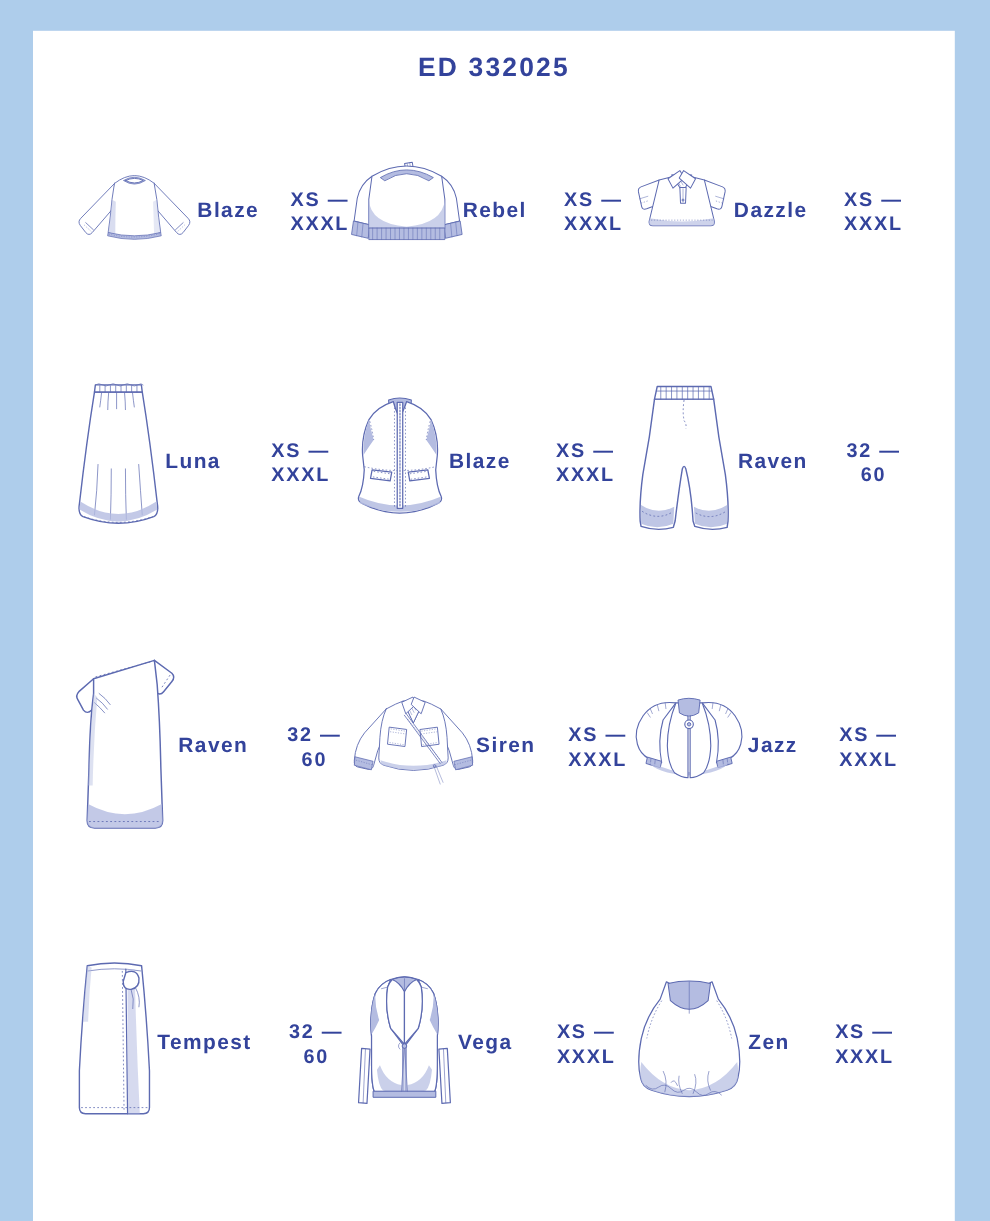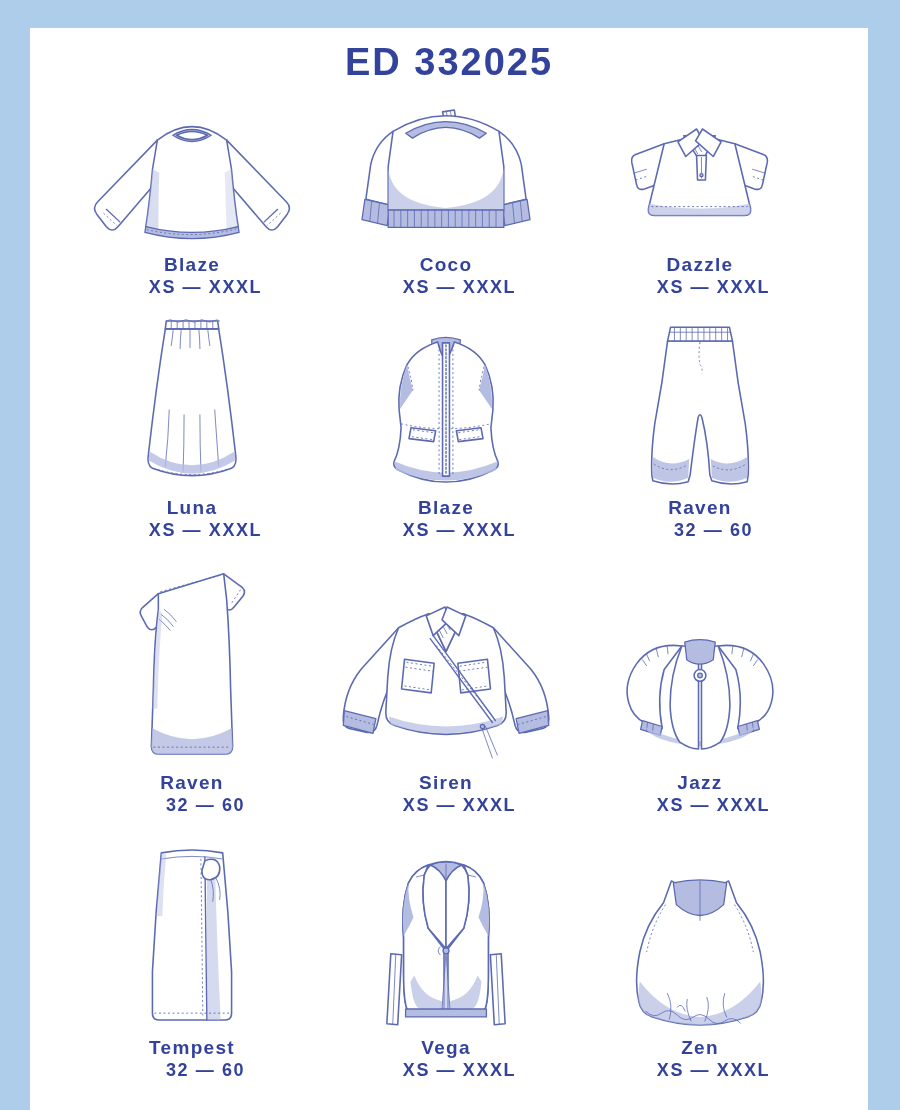--- a/index.html
+++ b/index.html
@@ -12,31 +12,31 @@
   #page{
     position:relative;width:900px;height:1110px;background:#fff;
     font-family:"Liberation Sans",sans-serif;overflow:hidden;
     border-top:28px solid var(--border);
     border-left:30px solid var(--border);
     border-right:32px solid var(--border);
     box-sizing:border-box;
   }
   .title{
     margin:16px 0 0 0;text-align:center;
-    font-size:38px;font-weight:bold;letter-spacing:2px;
+    font-size:24px;font-weight:bold;letter-spacing:2px;
     color:var(--text);line-height:36px;
   }
   .grid{
     margin-left:35px;margin-top:6px;
     display:grid;
     grid-template-columns:254px 254px 254px;
     grid-template-rows:212px 243px 275px 265px;
   }
   .cell{
-    display:flex;flex-direction:column;align-items:center;justify-content:flex-end;
+    display:flex;flex-direction:row;align-items:center;justify-content:flex-end;
   }
   .art{margin-bottom:10px;}
   .pname{
     font-size:19px;font-weight:bold;letter-spacing:1.3px;
     color:var(--text);line-height:22px;text-align:center;
   }
   .psize{
     font-size:18px;font-weight:bold;letter-spacing:1.6px;
     color:var(--text);line-height:22px;text-align:center;margin-left:27px;
   }
@@ -85,21 +85,21 @@
         <path class="shs" d="M4,94 L30,100 L27,121 L1,115 Z"></path>
         <path class="ln thin" d="M11,96 L9,117 M19,98 L17,119"></path>
         <path class="shs" d="M171,94 L145,100 L148,121 L174,115 Z"></path>
         <path class="ln thin" d="M164,96 L166,117 M156,98 L158,119"></path>
         <path class="wh" d="M33,24 Q60,8 87,8 Q115,8 142,24 L147,60 L147,105 L28,105 L28,60 Z"></path>
         <path class="sh" d="M28,60 Q30,98 87,103 Q144,98 147,60 L147,105 L28,105 Z" opacity=".7"></path>
         <path class="shs" d="M46,26 Q87,2 129,26 L122,31 Q87,9 53,31 Z"></path>
         <path class="shs" d="M28,105 L147,105 L147,123 L28,123 Z"></path>
         <path class="ln thin" d="M34,105 V123 M41,105 V123 M48,105 V123 M55,105 V123 M62,105 V123 M69,105 V123 M76,105 V123 M83,105 V123 M90,105 V123 M97,105 V123 M104,105 V123 M111,105 V123 M118,105 V123 M125,105 V123 M132,105 V123 M139,105 V123"></path>
       </svg>
-      <div class="pname">Coco</div>
+      <div class="pname">Rebel</div>
       <div class="psize">XS — XXXL</div>
     </div>
 
     <div class="cell">
       <svg class="art" viewBox="0 0 165 122" width="162" height="120">
         <path class="wh" d="M46,20 L17,31 Q12,33 13,39 L18,62 Q19,68 26,66 L48,58 Z"></path>
         <path class="ln thin" d="M15,50 L28,46"></path>
           <path class="st" d="M17,57 L29,53"></path>
         <path class="wh" d="M118,20 L147,31 Q152,33 151,39 L146,62 Q145,68 138,66 L116,58 Z"></path>
         <path class="ln thin" d="M149,50 L136,46"></path>

